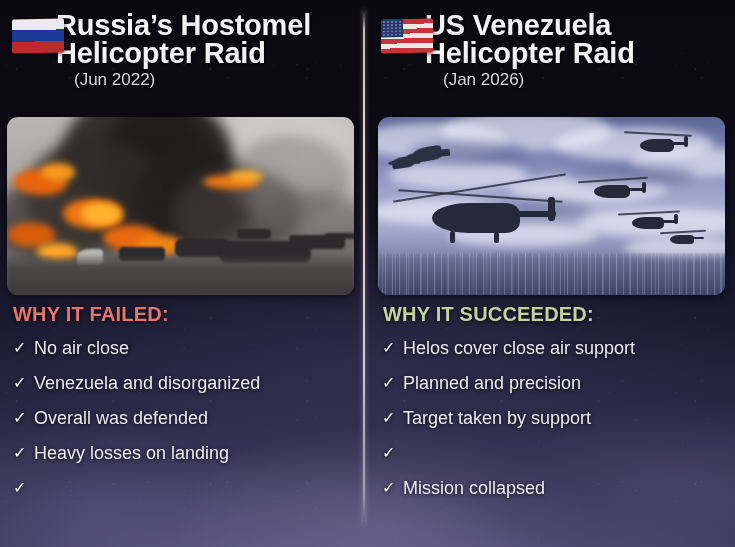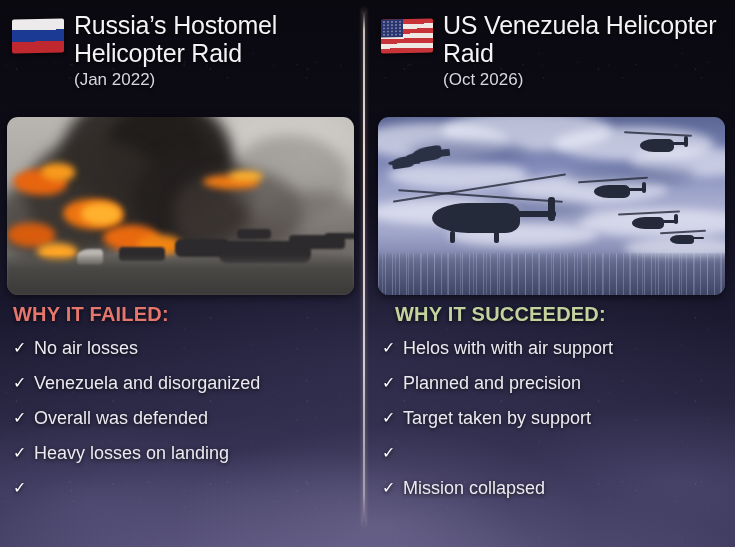--- a/index.html
+++ b/index.html
@@ -110,23 +110,23 @@
     content:"";
     position:absolute; left:1px; top:1px;
     width:20px; height:16px;
     background-image:
       radial-gradient(circle, #ffffff 0.7px, transparent 0.9px);
     background-size:4px 3.2px;
     opacity:.9;
   }
 
   .title {
-    margin-left:62px;
-    font-size:25px;
-    font-weight:normal;
+    margin-left:44px;
+    font-size:29px;
+    font-weight:bold;
     line-height:28px;
     color:#f3f2f4;
     letter-spacing:-0.2px;
     text-shadow:0 1px 3px rgba(0,0,0,.85);
   }
   .subtitle {
     margin-left:62px;
     margin-top:3px;
     font-size:17px;
     font-weight:normal;
@@ -244,21 +244,21 @@
 
   
   .verdict {
     position:absolute;
     top:303px; left:13px;
     font-size:20px;
     font-weight:bold;
     letter-spacing:.2px;
     text-shadow:0 1px 4px rgba(0,0,0,.8);
   }
-  #column-right .verdict { left:28px; }
+  #column-right .verdict { left:16px; }
   .verdict-failed    { color:#e4766d; }
   .verdict-succeeded { color:#c4d39e; }
 
   
   .reasons {
     position:absolute;
     top:337px; left:13px; right:8px;
     list-style:none;
   }
   #column-right .reasons { left:15px; }
@@ -286,21 +286,21 @@
 
 <div id="infographic">
 
   <div id="grain"></div>
 
   <div class="column" id="column-left">
 
     <div class="header">
       <div class="flag flag-ru"></div>
       <div class="title">Russia’s Hostomel Helicopter Raid</div>
-      <div class="subtitle">(Jan 2022)</div>
+      <div class="subtitle">(Jun 2022)</div>
     </div>
 
     <div class="photo-card" id="photo-hostomel">
 
       <div class="smoke-plume" style="left:52px;  top:-26px; width:150px; height:150px; background:rgba(42,38,36,.94);"></div>
       <div class="smoke-plume" style="left:96px;  top:-18px; width:130px; height:120px; background:rgba(32,28,26,.95);"></div>
       <div class="smoke-plume" style="left:18px;  top:22px;  width:140px; height:112px; background:rgba(48,43,40,.85);"></div>
       <div class="smoke-plume" style="left:126px; top:32px;  width:120px; height:100px; background:rgba(36,32,30,.92);"></div>
       <div class="smoke-plume" style="left:166px; top:52px;  width:130px; height:86px;  background:rgba(62,56,52,.72);"></div>
       <div class="smoke-plume" style="left:222px; top:18px;  width:120px; height:86px;  background:rgba(118,113,108,.48);"></div>
@@ -326,21 +326,21 @@
       <div class="wreck" style="left:112px; top:130px; width:46px; height:14px; border-radius:4px;"></div>
       <div class="wreck" style="left:70px;  top:132px; width:26px; height:16px; background:#b9b5b0; border-radius:50% 4px 4px 4px;"></div>
       <div class="tarmac"></div>
     </div>
 
     <div class="verdict verdict-failed">WHY IT FAILED:</div>
 
     <ul class="reasons">
       <li class="reason">
         <span class="check">✓</span>
-        <span class="reason-text">No air losses</span>
+        <span class="reason-text">No air close</span>
       </li>
       <li class="reason">
         <span class="check">✓</span>
         <span class="reason-text">Venezuela and disorganized</span>
       </li>
       <li class="reason">
         <span class="check">✓</span>
         <span class="reason-text">Overall was defended</span>
       </li>
       <li class="reason">
@@ -353,21 +353,21 @@
     </ul>
   </div>
 
   <div id="divider"></div>
 
   <div class="column" id="column-right">
 
     <div class="header">
       <div class="flag flag-us"></div>
       <div class="title">US Venezuela Helicopter Raid</div>
-      <div class="subtitle">(Oct 2026)</div>
+      <div class="subtitle">(Jan 2026)</div>
     </div>
 
     <div class="photo-card" id="photo-venezuela">
 
       <div class="cloud" style="left:-20px; top:6px;   width:150px; height:36px;"></div>
       <div class="cloud" style="left:64px;  top:-6px;  width:170px; height:40px;"></div>
       <div class="cloud" style="left:176px; top:10px;  width:160px; height:34px;"></div>
       <div class="cloud" style="left:252px; top:30px;  width:130px; height:30px;"></div>
       <div class="cloud" style="left:10px;  top:44px;  width:140px; height:28px;"></div>
       <div class="cloud" style="left:130px; top:58px;  width:160px; height:28px;"></div>
@@ -420,21 +420,21 @@
 
       <div class="city"></div>
       <div class="city-dots"></div>
     </div>
 
     <div class="verdict verdict-succeeded">WHY IT SUCCEEDED:</div>
 
     <ul class="reasons">
       <li class="reason">
         <span class="check">✓</span>
-        <span class="reason-text">Helos with with air support</span>
+        <span class="reason-text">Helos cover close air support</span>
       </li>
       <li class="reason">
         <span class="check">✓</span>
         <span class="reason-text">Planned and precision</span>
       </li>
       <li class="reason">
         <span class="check">✓</span>
         <span class="reason-text">Target taken by support</span>
       </li>
       <li class="reason">

